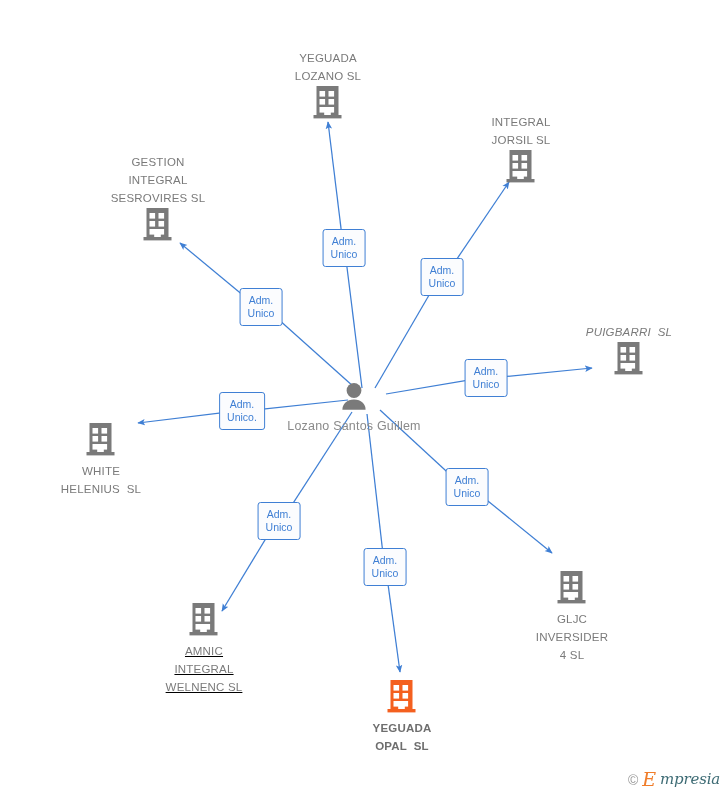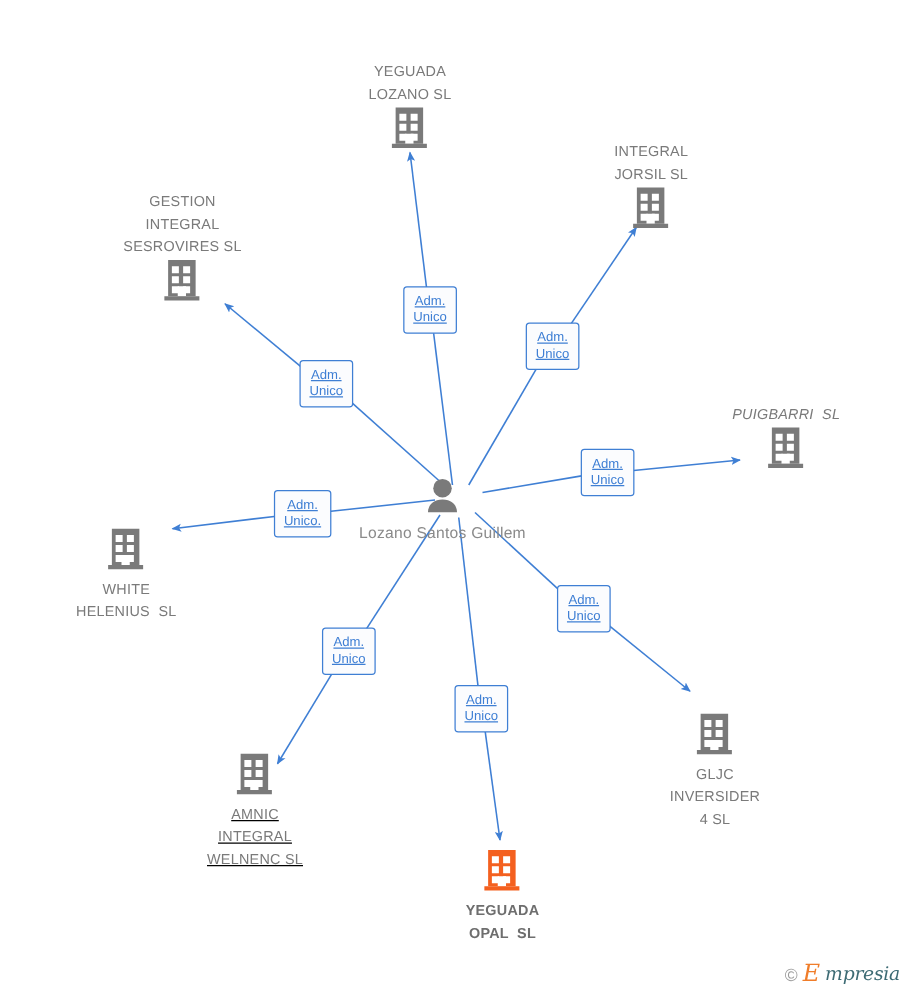--- a/index.html
+++ b/index.html
@@ -27,21 +27,20 @@
     background:#fbfcfe;
     border:1.3px solid #3f7fd4;
     border-radius:3px;
     color:#3f7fd4;
     font-size:10.5px;
     line-height:13px;
     padding:5px 7px 5px 7px;
     text-align:center;
     white-space:pre;
     box-sizing:border-box;
-    text-decoration:underline;
   }
   .edge-label span{display:block;}
 
   .watermark{
     position:absolute;right:8px;bottom:6px;
     display:flex;align-items:center;gap:4px;
     font-size:15px;
   }
   .watermark .cmark{color:#9a9a9a;font-size:14px;}
   .watermark .wm-e{
@@ -112,21 +111,21 @@
             <rect x="3.5" y="2" width="22" height="29" fill="#7a7a7a"></rect>
             <rect x="6.5" y="7" width="5.6" height="5.6" fill="#ffffff"></rect>
             <rect x="15.5" y="7" width="5.6" height="5.6" fill="#ffffff"></rect>
             <rect x="6.5" y="15" width="5.6" height="5.6" fill="#ffffff"></rect>
             <rect x="15.5" y="15" width="5.6" height="5.6" fill="#ffffff"></rect>
             <rect x="6.5" y="23" width="5.6" height="5.6" fill="#ffffff"></rect>
             <rect x="15.5" y="23" width="5.6" height="5.6" fill="#ffffff"></rect>
             <rect x="11.2" y="23" width="6.6" height="8" fill="#ffffff"></rect>
             <rect x="0.5" y="31" width="28" height="3.4" fill="#7a7a7a"></rect>
           </svg></span></div>
-      <div class="node" style="left: 146px; top: 152px;"><span class="label">GESTION
+      <div class="node" style="left: 158px; top: 152px;"><span class="label">GESTION
 INTEGRAL
 SESROVIRES SL</span><span class="icon"><svg width="30" height="36" viewBox="0 0 30 36">
             <rect x="3.5" y="2" width="22" height="29" fill="#7a7a7a"></rect>
             <rect x="6.5" y="7" width="5.6" height="5.6" fill="#ffffff"></rect>
             <rect x="15.5" y="7" width="5.6" height="5.6" fill="#ffffff"></rect>
             <rect x="6.5" y="15" width="5.6" height="5.6" fill="#ffffff"></rect>
             <rect x="15.5" y="15" width="5.6" height="5.6" fill="#ffffff"></rect>
             <rect x="6.5" y="23" width="5.6" height="5.6" fill="#ffffff"></rect>
             <rect x="15.5" y="23" width="5.6" height="5.6" fill="#ffffff"></rect>
             <rect x="11.2" y="23" width="6.6" height="8" fill="#ffffff"></rect>

